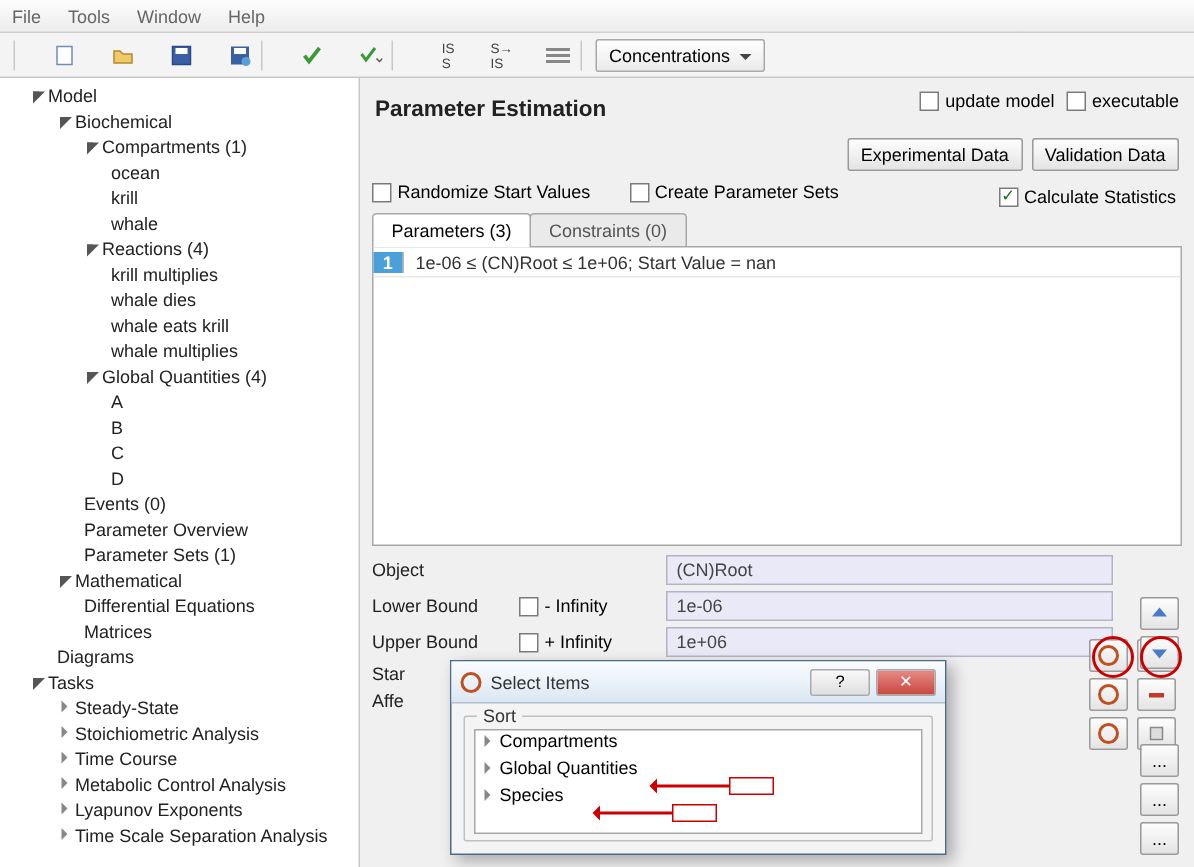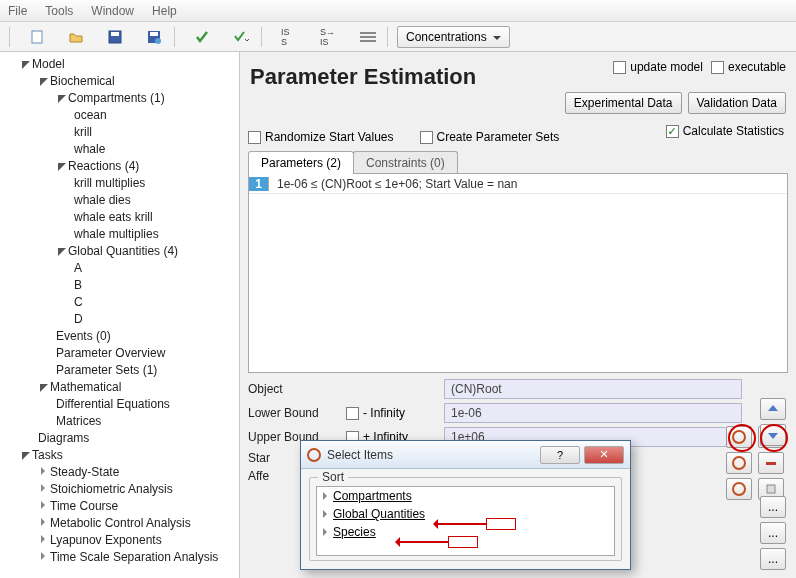--- a/index.html
+++ b/index.html
@@ -4,41 +4,41 @@
 <style>
 * { box-sizing: border-box; margin: 0; padding: 0; font-family: "Segoe UI", Tahoma, sans-serif; font-size: 12px; }
 body { background: #f0f0f0; width: 796px; height: 578px; overflow: hidden; position: relative; }
 
 
 .menubar { background: linear-gradient(#fdfdfd,#ececec); height: 22px; display: flex; align-items: center; padding: 0 8px; border-bottom: 1px solid #d0d0d0; }
 .menubar span { color: #666; margin-right: 18px; }
 
 
 .toolbar { background: #f4f4f4; height: 30px; display: flex; align-items: center; padding: 0 6px; border-bottom: 1px solid #c8c8c8; gap: 2px; }
-.tbtn { width: 24px; height: 24px; display: flex; align-items: center; justify-content: flex-start; border: 1px solid transparent; border-radius: 2px; margin-left: 13px; }
+.tbtn { width: 24px; height: 24px; display: flex; align-items: center; justify-content: flex-end; border: 1px solid transparent; border-radius: 2px; margin-left: 13px; }
 .tsep { width: 1px; height: 20px; background: #c8c8c8; margin: 0 3px; }
 .dropdown { height: 22px; background: linear-gradient(#fff,#eaeaea); border: 1px solid #a8a8a8; border-radius: 2px; padding: 0 22px 0 8px; display: flex; align-items: center; position: relative; margin-left: 4px; }
 .dropdown::after { content: ""; position: absolute; right: 8px; top: 9px; border: 4px solid transparent; border-top-color: #444; }
 
 
 .main { display: flex; height: calc(578px - 52px); }
 
 
 .tree { width: 240px; background: #fff; border-right: 1px solid #c8c8c8; overflow: auto; padding: 4px 2px; }
 .tree ul { list-style: none; }
 .tree li { line-height: 17px; white-space: nowrap; }
 .tree .tw { width: 10px; height: 10px; margin-right: 2px; display: inline-block; }
 .tree .tw.open::before { content: ""; display: block; border: 4px solid transparent; border-top-color: #555; border-left-color: #555; transform: rotate(0deg); margin-top: 3px; margin-left: 2px; width:0;height:0;}
 .tree .tw.closed::before { content: ""; display: block; width:0;height:0;border:4px solid transparent; border-left-color:#888; margin-top:1px; margin-left:3px;}
 .tree .lbl { color: #222; }
 .ind1{padding-left:18px}.ind2{padding-left:36px}.ind3{padding-left:54px}.ind4{padding-left:72px}
 
 
 .content { flex: 1; background: #f0f0f0; padding: 8px 8px 0 8px; position: relative; }
-.title { font-size: 22px; font-weight: bold; color: #222; margin: 4px 0 14px 2px; }
+.title { font-size: 15px; font-weight: bold; color: #222; margin: 4px 0 14px 2px; }
 .top-buttons { position: absolute; top: 8px; right: 10px; display: flex; gap: 8px; align-items: center; }
 .chk { display: flex; align-items: center; gap: 4px; text-align: right; }
 .chk .box { width: 13px; height: 13px; border: 1px solid #7a7a7a; background: #fff; display:flex;align-items:center;justify-content:center;}
 .chk .box.checked::after{content:"✓";color:#1a6b1a;font-size:11px;line-height:11px;}
 .btn { height: 22px; padding: 0 8px; background: linear-gradient(#fdfdfd,#e4e4e4); border: 1px solid #9a9a9a; border-radius: 2px; display:flex;align-items:center;}
 .row2 { display: flex; gap: 26px; margin-bottom: 4px; align-items:center;}
 .row2b { position:absolute; right:12px; top:72px;}
 
 
 .tabs { display: flex; margin-top: 6px; }
@@ -64,21 +64,21 @@
 .dialog { position: absolute; left: 300px; top: 440px; width: 331px; background: #f4f4f4; border: 1px solid #4a6b8a; box-shadow: 4px 4px 10px rgba(0,0,0,0.3); }
 .dialog .tbar { height: 28px; background: linear-gradient(#fafcff,#dbe7f3); display: flex; align-items: center; padding: 0 6px; border-bottom: 1px solid #b0c0d0; }
 .dialog .tbar .ico { width:14px;height:14px;border:2px solid #c05020;border-radius:50%;margin-right:6px;}
 .dialog .tbar .ttl { flex: 1; color: #333; }
 .dialog .tbar .wbtn { width: 40px; height: 18px; border: 1px solid #aaa; background: linear-gradient(#f8f8f8,#e0e0e0); border-radius:2px; margin-left:4px; display:flex;align-items:center;justify-content:center;font-size:11px;}
 .dialog .tbar .close { background: linear-gradient(#e58b86,#c84740); color:#fff; }
 .dialog .body { padding: 8px; }
 .dialog .group { border: 1px solid #c0c0c0; border-radius: 2px; padding: 8px 6px 4px 6px; position: relative; background:#f4f4f4;}
 .dialog .group .glbl { position: absolute; top: -8px; left: 8px; background: #f4f4f4; padding: 0 4px; color:#333;}
 .dialog .list { background: #fff; border: 1px solid #a8a8a8; min-height: 70px; }
-.dialog .list .item { display: flex; align-items: center; height: 18px; padding-left: 6px; text-decoration: underline; }
+.dialog .list .item { display: flex; height: 18px; padding-left: 6px; }
 .dialog .list .tw { width:10px;display:inline-block;}
 .dialog .list .tw::before{content:"";display:inline-block;width:0;height:0;border:4px solid transparent;border-left-color:#888;}
 
 
 .arrow { position: absolute; pointer-events: none; }
 .arrow .shaft { position:absolute; height:2px; background:#c00; }
 .arrow .shaft::before { content:""; position:absolute; left:-8px; top:-4px; border:5px solid transparent; border-right-color:#c00; }
 .arrow .box { position:absolute; border:1px solid #c00; }
 
 svg { display:block; }
@@ -216,21 +216,21 @@
         </div>
     </div>
     <div class="row2b">
       <div class="chk">
           <div class="box checked"></div>
           <span>Calculate Statistics</span>
         </div>
     </div>
 
     <div class="tabs">
-      <div class="tab active">Parameters (2)</div>
+      <div class="tab active">Parameters (3)</div>
       <div class="tab inactive">Constraints (0)</div>
     </div>
     <div class="parambox">
       <div class="paramrow">
         <div class="num">1</div>
         <div class="txt">1e-06 ≤ (CN)Root ≤ 1e+06; Start Value = nan</div>
       </div>
     </div>
 
     <div class="formgrid">

